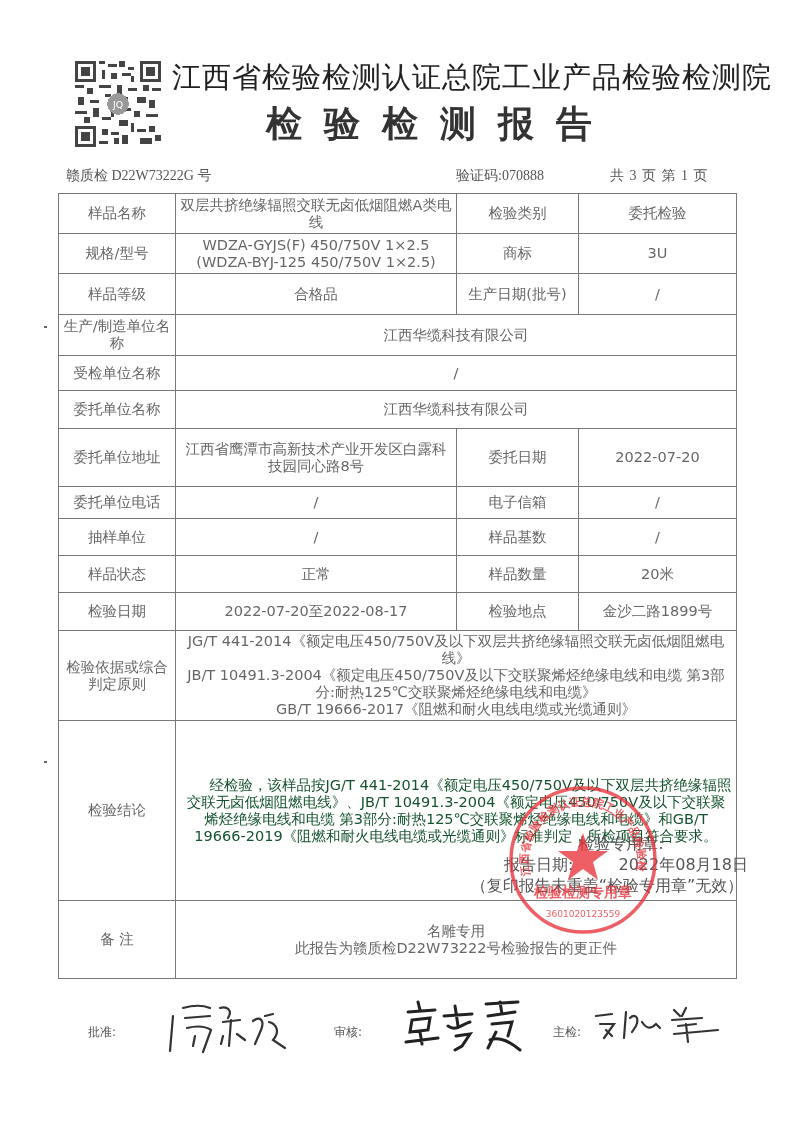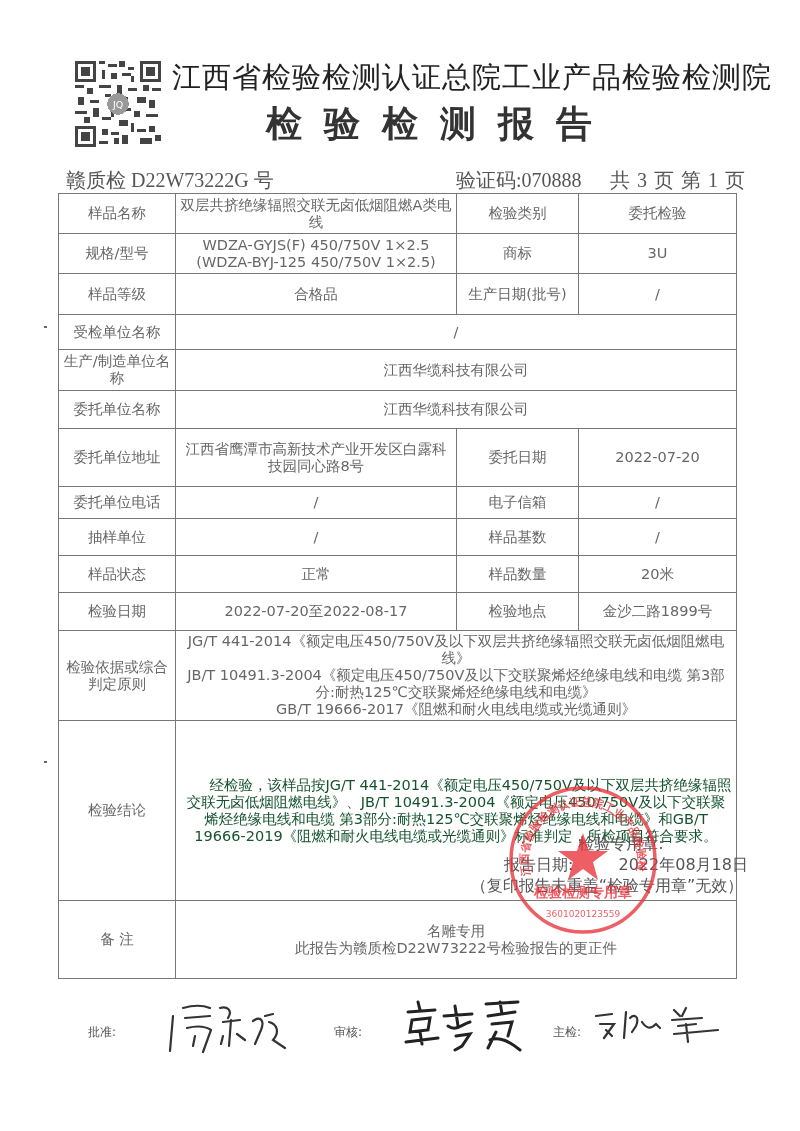--- a/index.html
+++ b/index.html
@@ -5,21 +5,21 @@
   html, body { margin: 0; padding: 0; background: #ffffff; }
   body { width: 800px; height: 1131px; position: relative; overflow: hidden;
          font-family: "DejaVu Serif", "Liberation Serif", serif; color: #555; }
   .qr { position: absolute; left: 75px; top: 60px; width: 86px; height: 88px; }
   .org-title { position: absolute; left: 172px; top: 58px; width: 580px; font-size: 29px;
                letter-spacing: 1px; color: #222; white-space: nowrap;
                font-family: "DejaVu Sans", sans-serif; }
   .doc-title { position: absolute; left: 220px; top: 100px; width: 440px; text-align: center;
                font-size: 36px; letter-spacing: 22px; color: #333;
                font-family: "DejaVu Sans", sans-serif; font-weight: bold; }
-  .meta { position: absolute; top: 167px; font-size: 20px; color: #555;
+  .meta { position: absolute; top: 167px; font-size: 14px; color: #555;
           font-family: "Liberation Serif", serif; white-space: nowrap; }
   .meta.left { left: 66px; }
   .meta.mid { left: 456px; }
   .meta.right { left: 610px; letter-spacing: 1px; text-align: center; }
 
   table.report { position: absolute; left: 58px; top: 193px; width: 678px;
                  border-collapse: collapse; table-layout: fixed; }
   table.report td { border: 1.3px solid #777; font-size: 14.5px; color: #666;
                     text-align: center; vertical-align: middle; padding: 1px 4px;
                     line-height: 17px; font-family: "DejaVu Sans", sans-serif; }
@@ -134,27 +134,27 @@
     <td class="mono">WDZA-GYJS(F) 450/750V 1×2.5 (WDZA-BYJ-125 450/750V 1×2.5)</td>
     <td class="lbl">商标</td>
     <td>3U</td>
   </tr>
   <tr style="height:41px">
     <td class="lbl">样品等级</td>
     <td>合格品</td>
     <td class="lbl">生产日期(批号)</td>
     <td>/</td>
   </tr>
+  <tr style="height:41px">
+    <td class="lbl">生产/制造单位名称</td>
+    <td colspan="3">江西华缆科技有限公司</td>
+  </tr>
   <tr style="height:35px">
     <td class="lbl">受检单位名称</td>
     <td colspan="3">/</td>
-  </tr>
-  <tr style="height:41px">
-    <td class="lbl">生产/制造单位名称</td>
-    <td colspan="3">江西华缆科技有限公司</td>
   </tr>
   <tr style="height:38px">
     <td class="lbl">委托单位名称</td>
     <td colspan="3">江西华缆科技有限公司</td>
   </tr>
   <tr style="height:58px">
     <td class="lbl">委托单位地址</td>
     <td>江西省鹰潭市高新技术产业开发区白露科技园同心路8号</td>
     <td class="lbl">委托日期</td>
     <td>2022-07-20</td>

